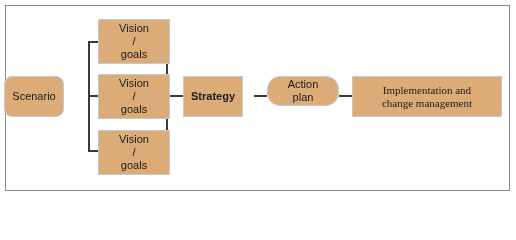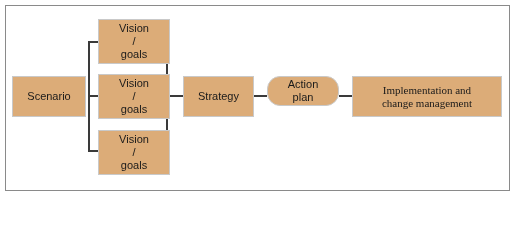--- a/index.html
+++ b/index.html
@@ -52,25 +52,25 @@
     line-height: 13px;
     text-align: center;
     display: flex;
     align-items: center;
     justify-content: center;
     padding: 0 19px;
     z-index: 3;
     white-space: pre-line;
   }
 
-  #node-scenario        { left: 12px;  top: 76px;  width: 74px;  height: 41px; }
+  #node-scenario        { left: 4px;  top: 76px;  width: 60px;  height: 41px; border-radius: 8px; }
   #node-vision-1        { left: 98px;  top: 19px;  width: 72px;  height: 45px; }
   #node-vision-2        { left: 98px;  top: 74px;  width: 72px;  height: 45px; }
   #node-vision-3        { left: 98px;  top: 130px; width: 72px;  height: 45px; }
-  #node-strategy        { left: 183px; top: 76px;  width: 71px;  height: 41px; }
+  #node-strategy        { left: 183px; top: 76px;  width: 60px;  height: 41px; font-weight: bold; }
   #node-action-plan     { left: 267px; top: 76px;  width: 72px;  height: 30px; border-radius: 13px; }
   #node-implementation  { left: 352px; top: 76px;  width: 150px; height: 41px; font-family: Liberation Serif, serif; }
 
   
   .conn {
     position: absolute;
     background: #3a3a3a;
     z-index: 2;
   }
   .conn-h { height: 2px; }

